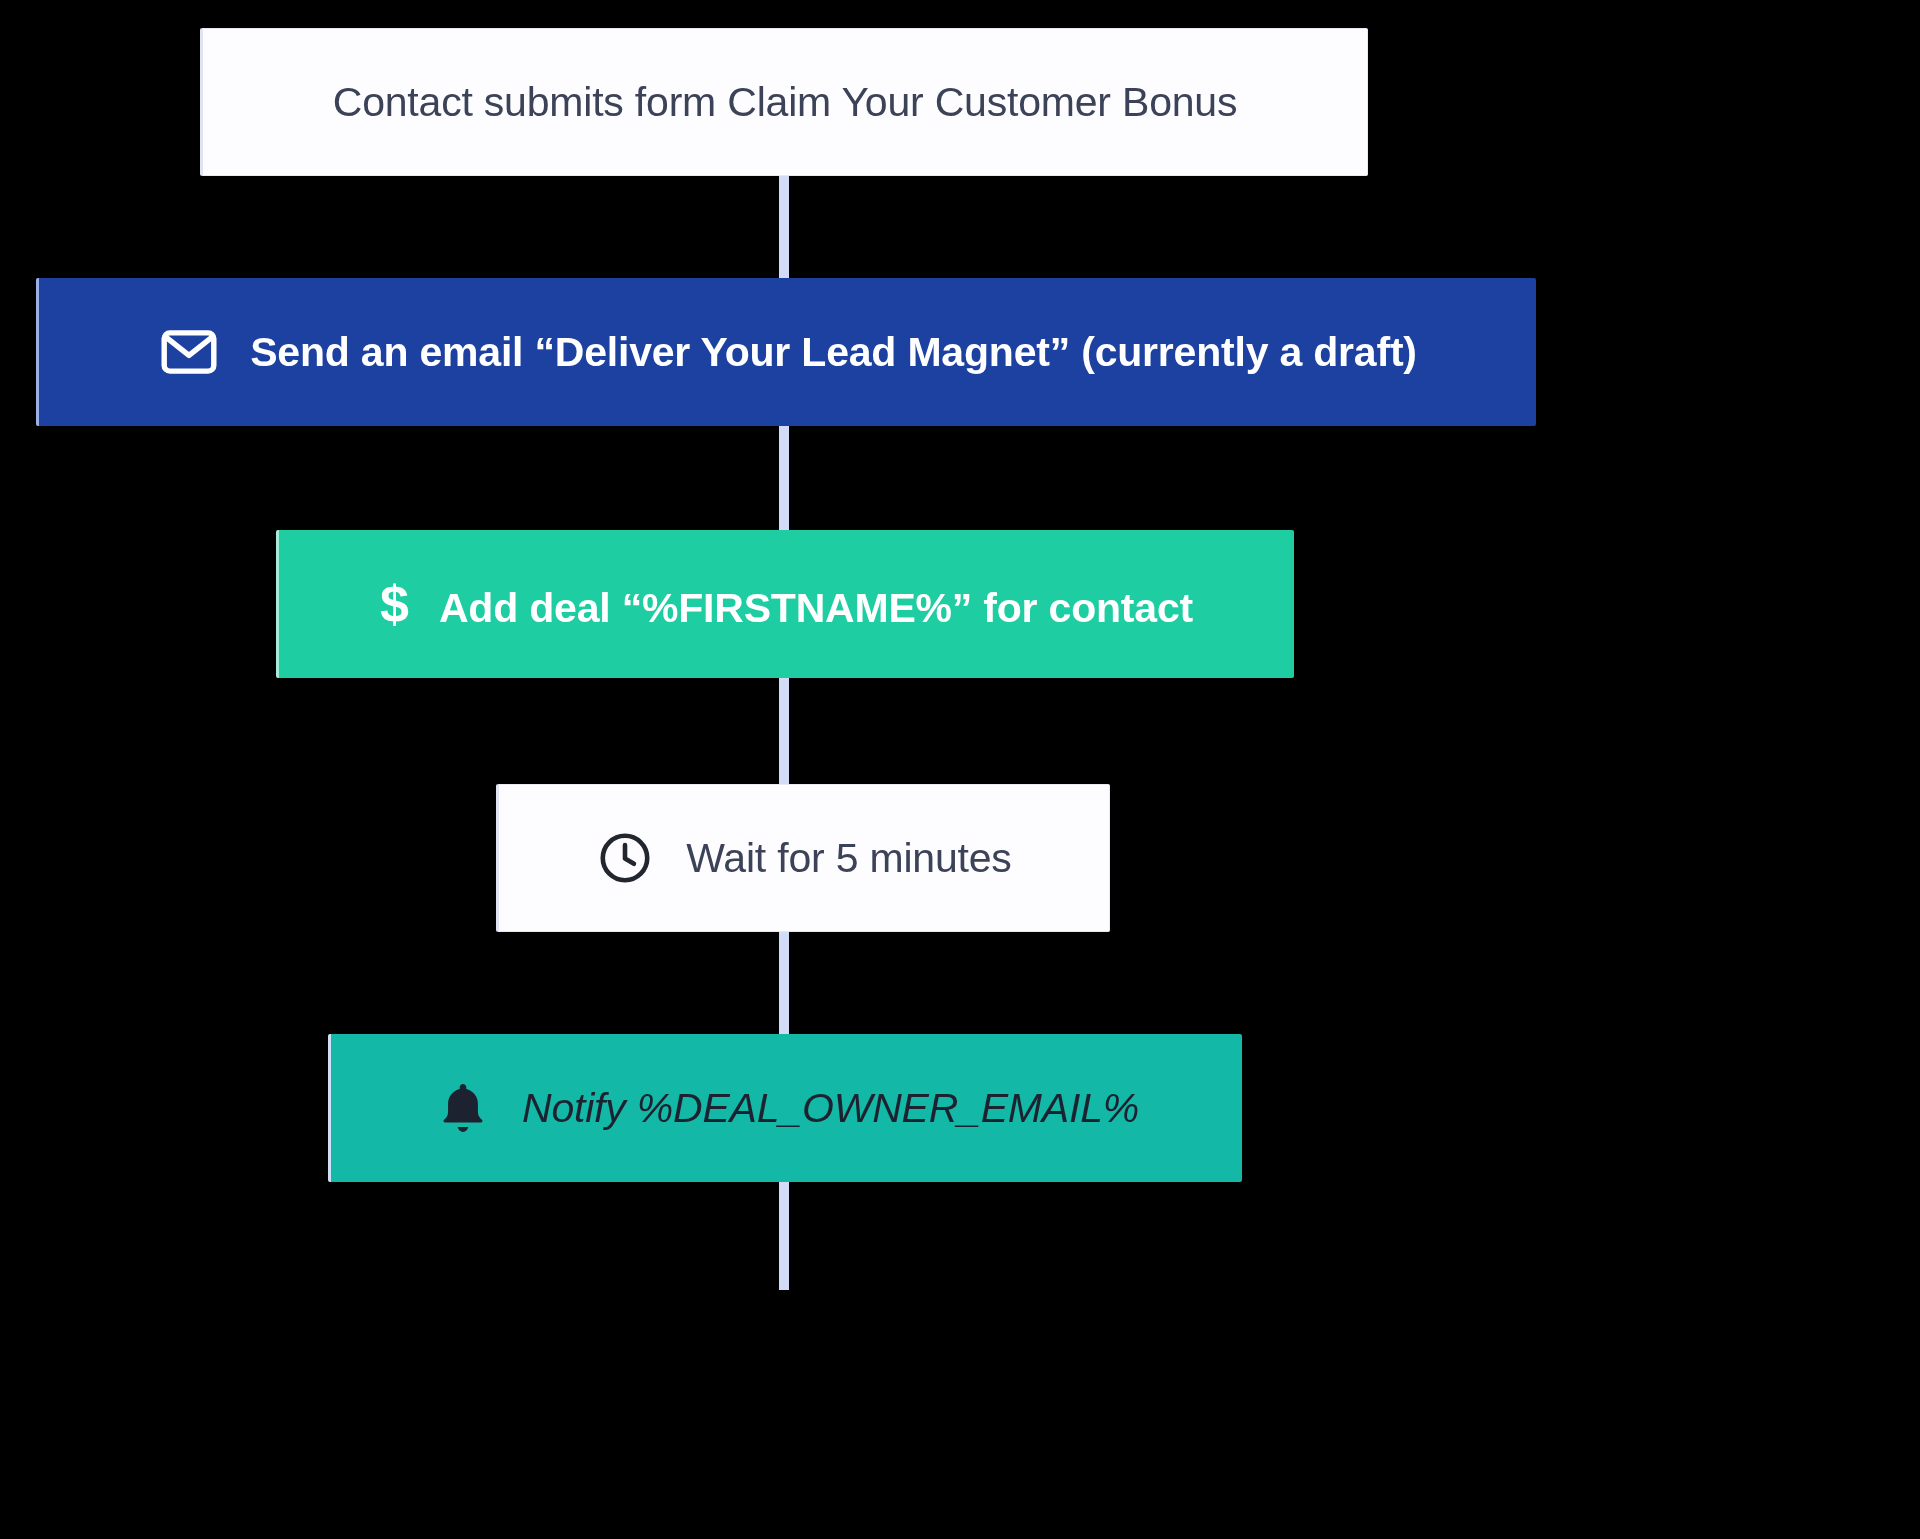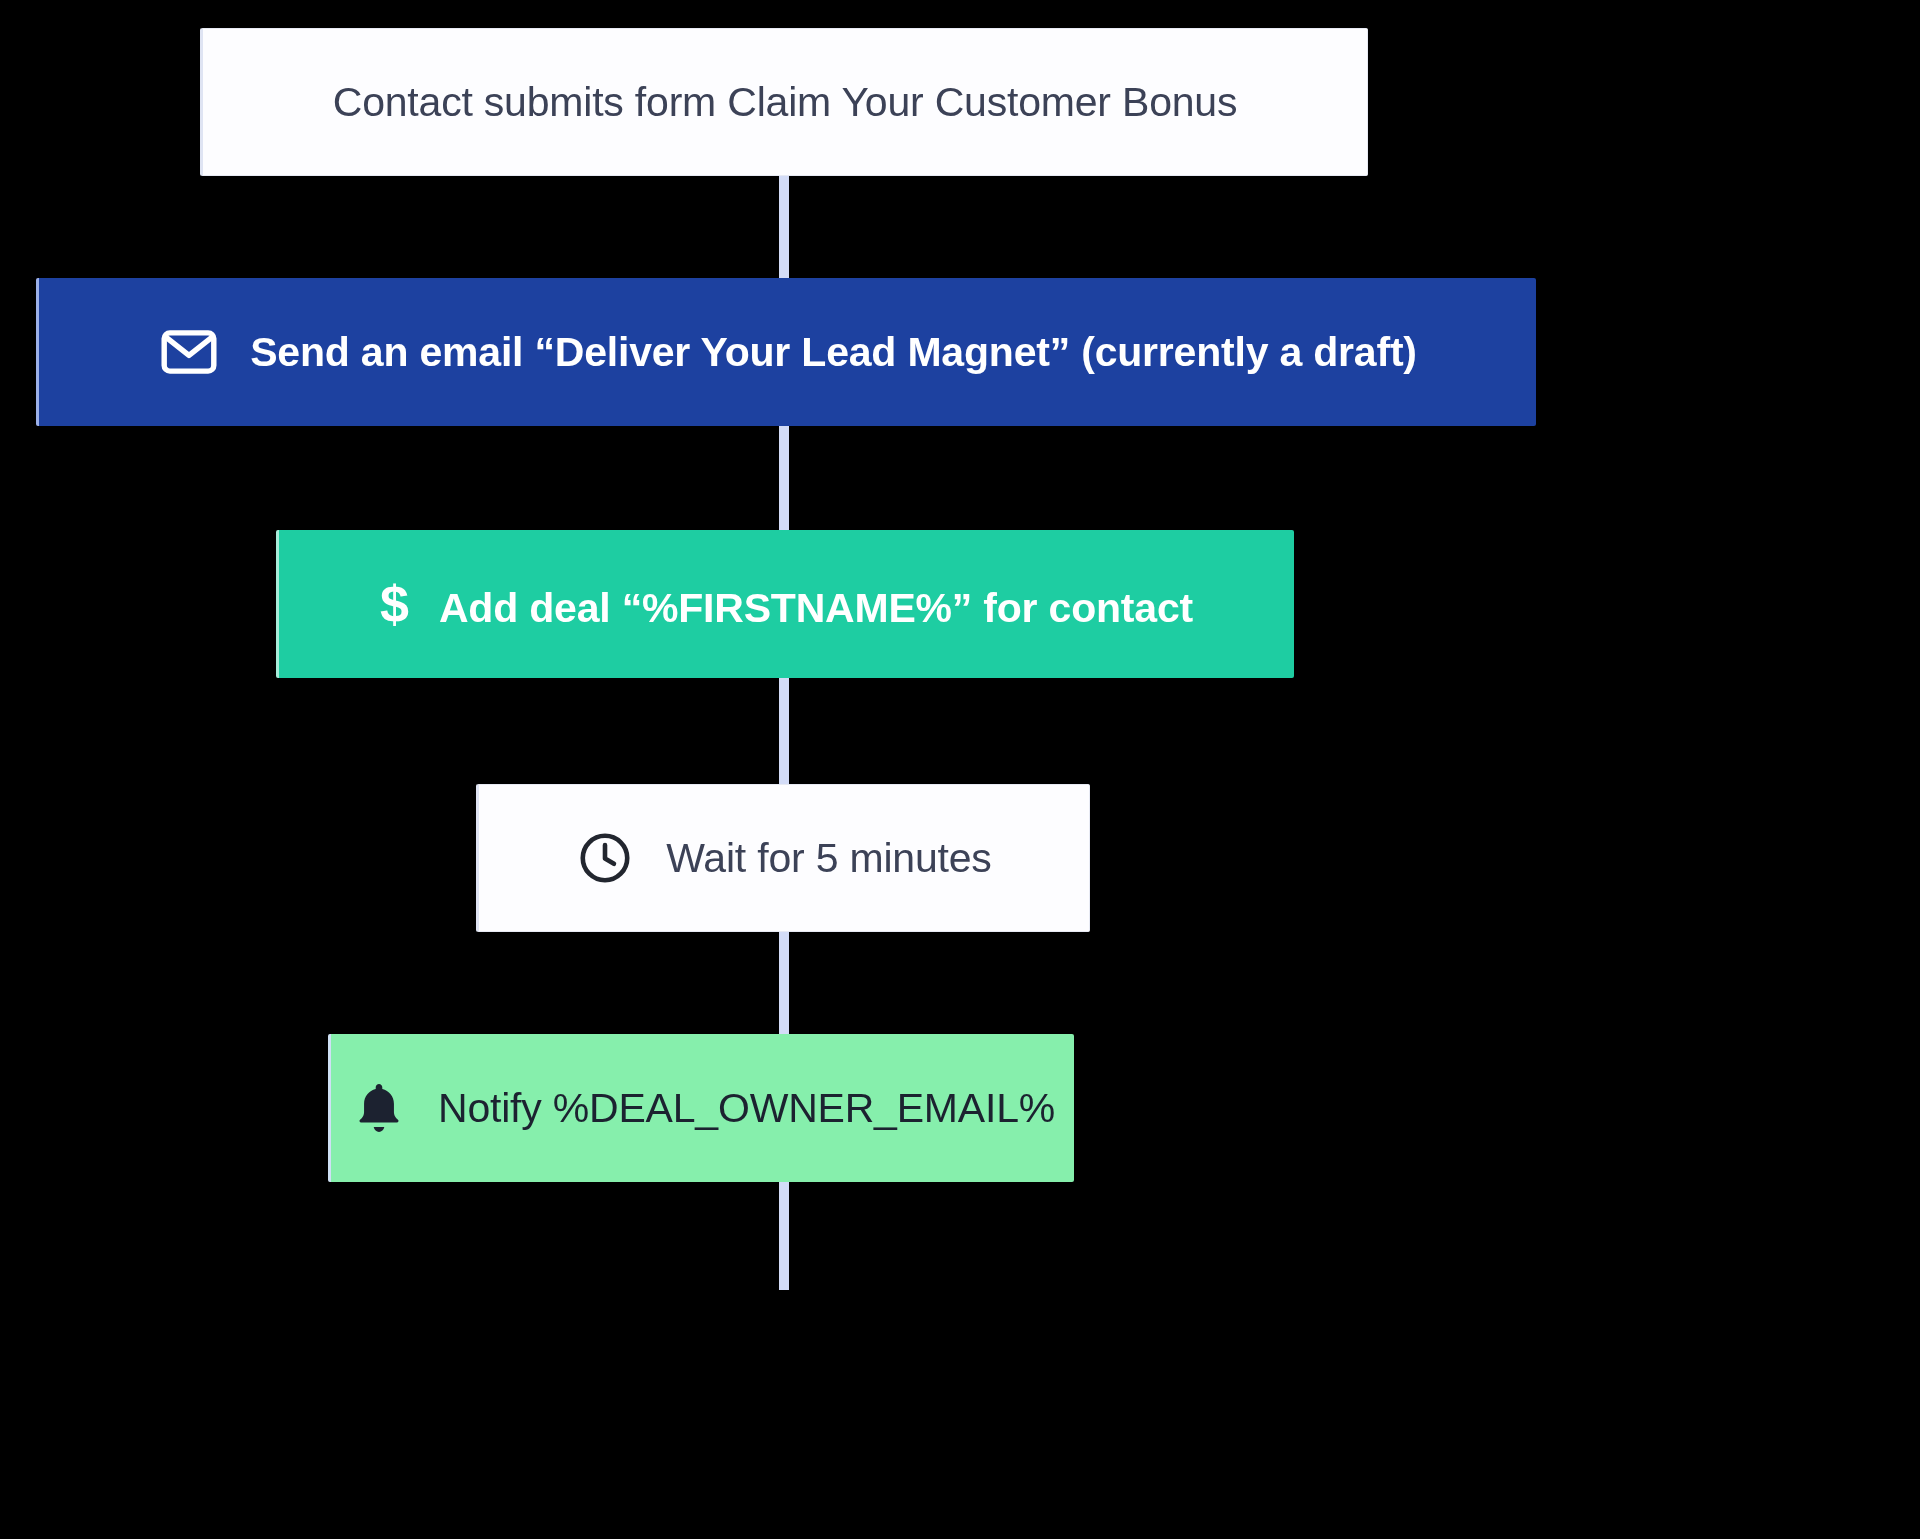--- a/index.html
+++ b/index.html
@@ -104,43 +104,44 @@
   .node-deal .node-inner { gap: 30px; }
   .node-deal .node-label {
     font-size: 41px;
     font-weight: 700;
     color: #ffffff;
     margin-top: 9px;
   }
 
   
   .node-wait {
-    left: 476px;
+    left: 496px;
     top: 784px;
     width: 614px;
     height: 148px;
     background: #fdfdff;
     border: 1px solid #e7eaf4;
     border-left: 3px solid #dfe4f3;
   }
   .node-wait .node-inner { gap: 32px; }
   .node-wait .node-label {
     font-size: 41px;
     font-weight: 400;
     color: #3c4257;
   }
 
   
   .node-notify {
     left: 328px;
     top: 1034px;
-    width: 746px;
-    height: 148px;
-    background: #86efac;
+    width: 914px;
+    height: 148px;
+    background: #14b8a6;
     border-left: 3px solid #cfe0f4;
+    font-style: italic;
   }
   .node-notify .node-inner { gap: 30px; }
   .node-notify .node-label {
     font-size: 41px;
     font-weight: 400;
     color: #1c2230;
   }
 
   .dollar-glyph {
     font-size: 52px;

